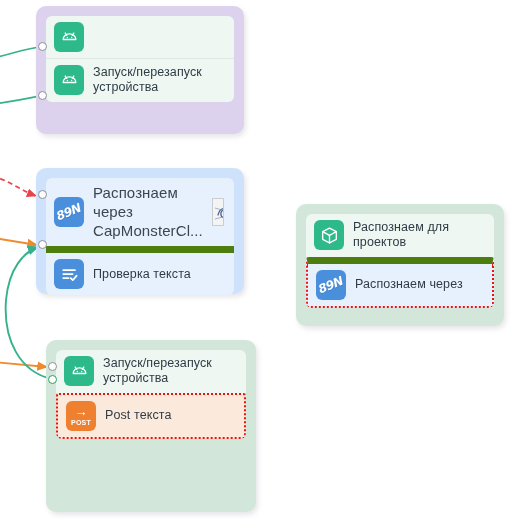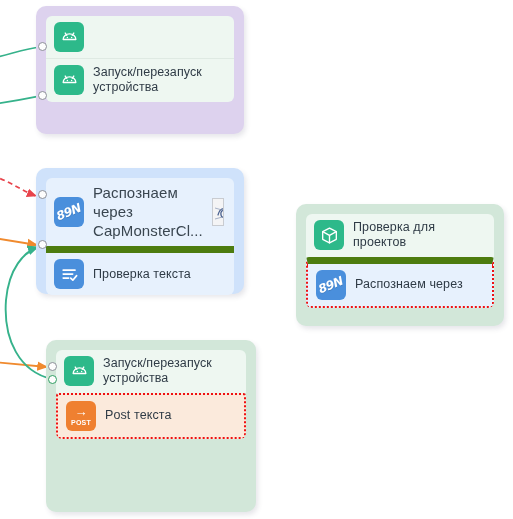--- a/index.html
+++ b/index.html
@@ -286,21 +286,21 @@
   <div class="stack">
 
     <div class="row green-row">
       <div class="tile teal">
         <svg width="19" height="19" viewBox="0 0 24 24" fill="none" stroke="#ffffff" stroke-width="1.7" stroke-linejoin="round" stroke-linecap="round">
           <path d="M12 2.6 L20.6 7.2 L20.6 16.8 L12 21.4 L3.4 16.8 L3.4 7.2 z"></path>
           <path d="M3.4 7.2 L12 11.9 L20.6 7.2"></path>
           <line x1="12" y1="11.9" x2="12" y2="21.4"></line>
         </svg>
       </div>
-      <div class="label">Проверка для проектов</div>
+      <div class="label">Распознаем для проектов</div>
     </div>
 
     <div class="row blue-row selected">
       <div class="tile blue captcha-tile">
         <span>89N</span>
       </div>
       <div class="label">Распознаем через</div>
     </div>
 
   </div>

